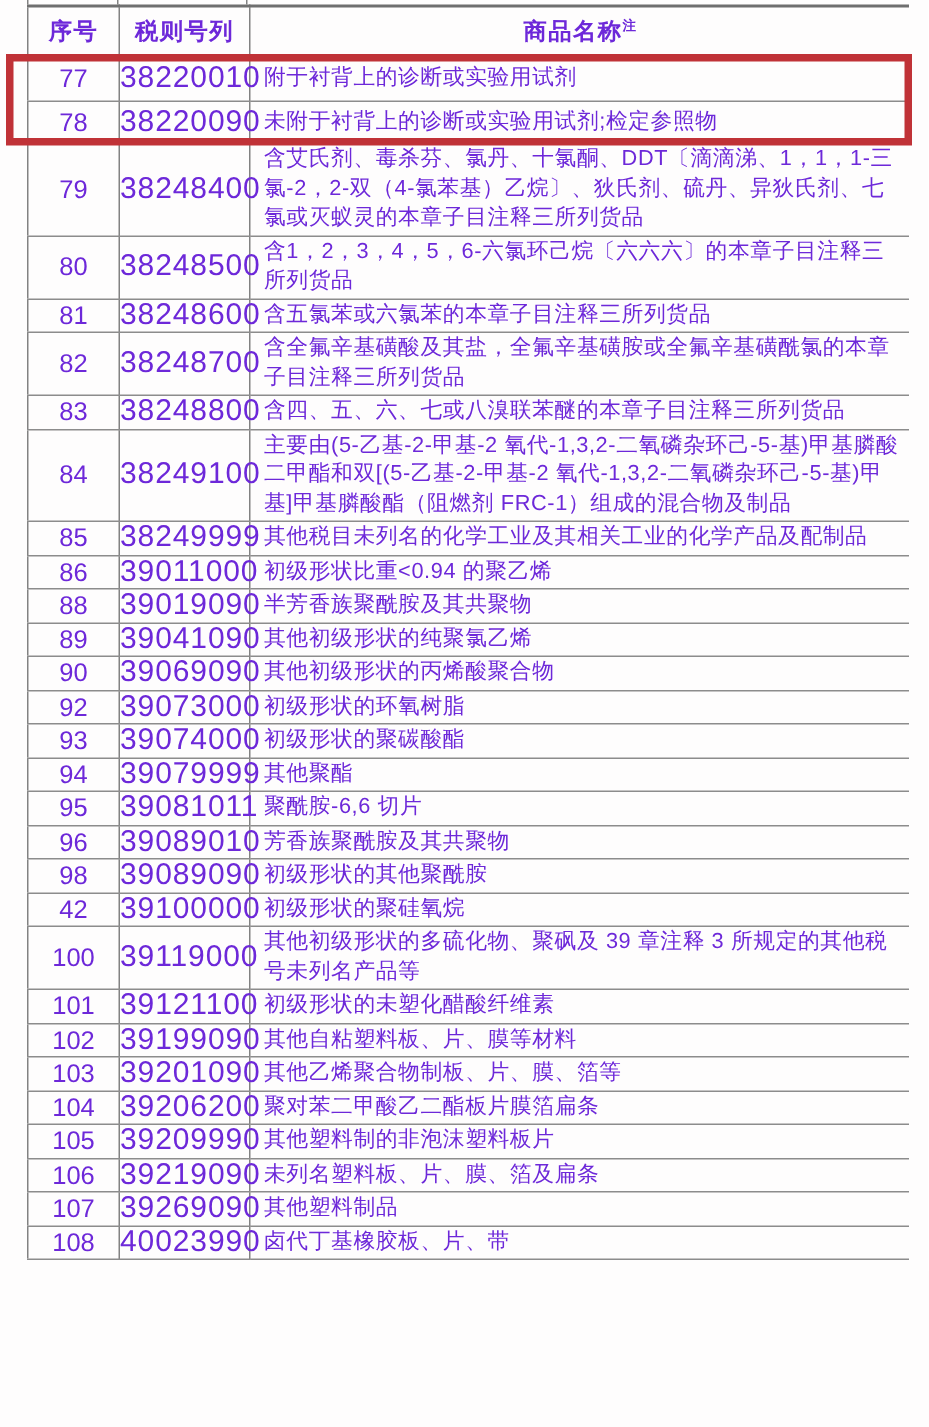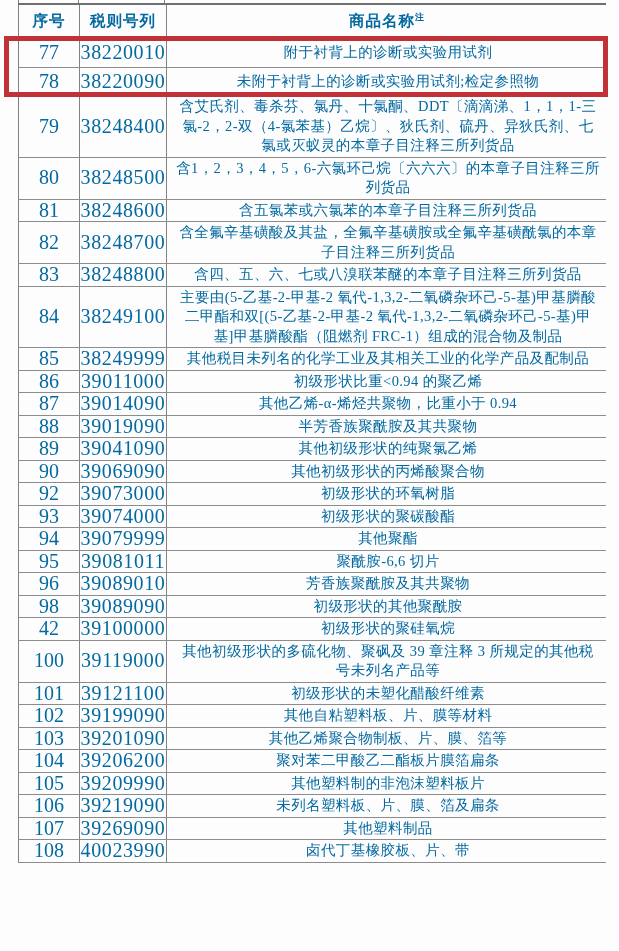--- a/index.html
+++ b/index.html
@@ -2,22 +2,22 @@
 <html><head>
 <meta charset="utf-8">
 <style>
   html, body { margin: 0; padding: 0; background: #ffffff; }
   .page {
     position: relative;
     width: 619px;
     height: 951px;
     background: #fefdfd;
     overflow: hidden;
-    font-family: Liberation Serif, serif;
-    color: #0369a1;
+    font-family: Liberation Sans, sans-serif;
+    color: #6d28d9;
   }
   table.tariff-table {
     position: absolute;
     left: 18px;
     top: 3px;
     width: 585px;
     border-collapse: collapse;
     table-layout: fixed;
     border-top: 2px solid #6f6f6f;
     border-left: 1px solid #828282;
@@ -43,24 +43,24 @@
     font-size: 9px;
     font-weight: bold;
     vertical-align: super;
     letter-spacing: 0;
   }
   tbody td {
     font-size: 14.5px;
     line-height: 19.5px;
     padding: 1px 0;
   }
-  tbody td.col-no { font-size: 20px; margin-left: 32px; }
+  tbody td.col-no { font-size: 17px; margin-left: 32px; }
   tbody td.col-code { font-size: 20px; letter-spacing: 0.6px; }
   tbody td.col-name {
-    text-align: center;
+    text-align: left;
     padding: 1px 6px 1px 9px;
     letter-spacing: 0.4px;
     word-break: break-all;
   }
   tbody tr.hl td { padding-top: 4px; padding-bottom: 4px; }
   .highlight-box {
     position: absolute;
     left: 4px;
     top: 36px;
     width: 604px;
@@ -142,25 +142,20 @@
           <td class="col-no">85</td>
           <td class="col-code">38249999</td>
           <td class="col-name">其他税目未列名的化学工业及其相关工业的化学产品及配制品</td>
         </tr>
         <tr>
           <td class="col-no">86</td>
           <td class="col-code">39011000</td>
           <td class="col-name">初级形状比重&lt;0.94 的聚乙烯</td>
         </tr>
         <tr>
-          <td class="col-no">87</td>
-          <td class="col-code">39014090</td>
-          <td class="col-name">其他乙烯-α-烯烃共聚物，比重小于 0.94</td>
-        </tr>
-        <tr>
           <td class="col-no">88</td>
           <td class="col-code">39019090</td>
           <td class="col-name">半芳香族聚酰胺及其共聚物</td>
         </tr>
         <tr>
           <td class="col-no">89</td>
           <td class="col-code">39041090</td>
           <td class="col-name">其他初级形状的纯聚氯乙烯</td>
         </tr>
         <tr>

